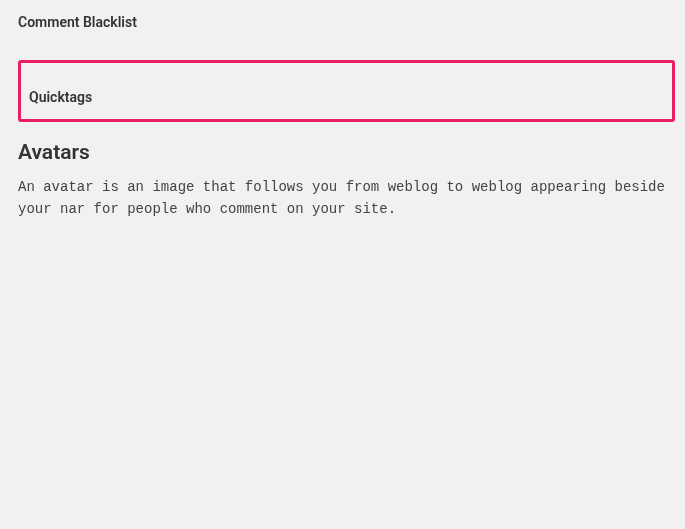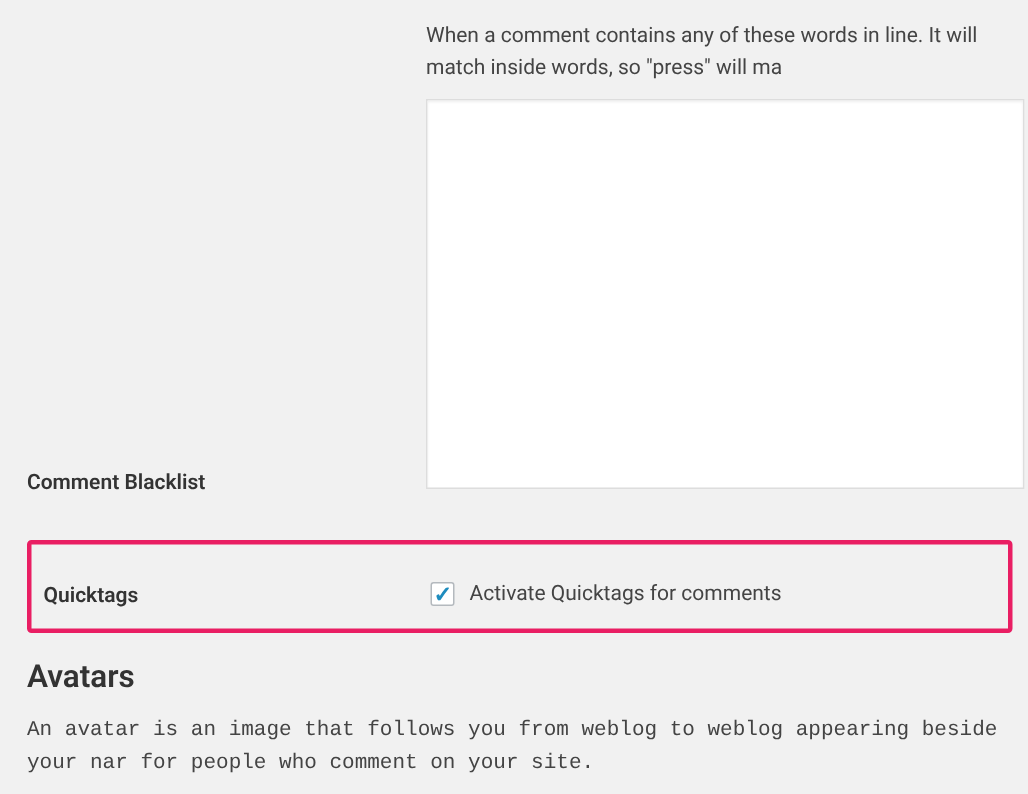--- a/index.html
+++ b/index.html
@@ -92,28 +92,20 @@
       line-height: 1.6;
       padding-right: 10px;
       font-family: Liberation Mono, monospace;
     }
   </style>
 </head>
 <body>
 
 <div class="form-row">
   <div class="row-label">Comment Blacklist</div>
-  <div class="row-field">
-    <p class="description">When a comment contains any of these words in line. It will match inside words, so "press" will ma</p>
-    <textarea style=""></textarea>
-  </div>
 </div>
 
 <div class="highlight-box">
   <div class="row-label">Quicktags</div>
-  <div class="checkbox-wrap">
-    <input type="checkbox" checked="" style="">
-    <span>Activate Quicktags for comments</span>
-  </div>
 </div>
 
 <h2 class="section-heading">Avatars</h2>
 <p class="section-desc">An avatar is an image that follows you from weblog to weblog appearing beside your nar for people who comment on your site.</p>
 
 </body></html>

